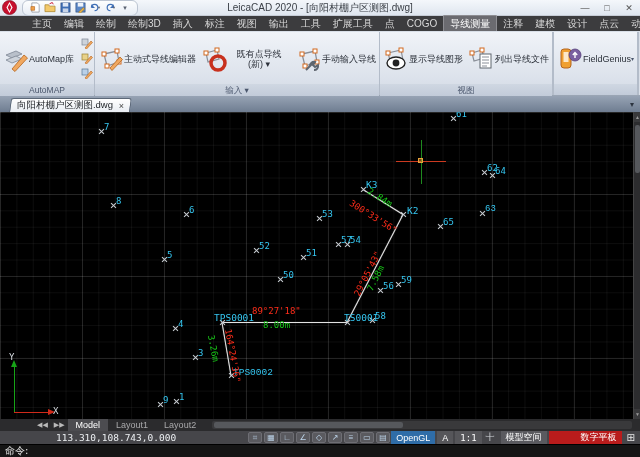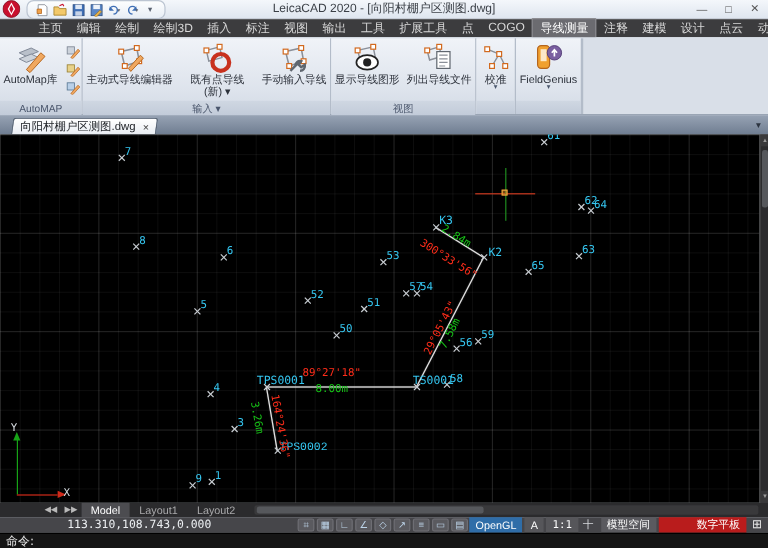--- a/index.html
+++ b/index.html
@@ -1,42 +1,42 @@
 <!DOCTYPE html>
 <html><head>
 <meta charset="utf-8">
 <style>
   html,body{margin:0;padding:0;background:#777;}
   *{box-sizing:border-box;font-family:"Liberation Sans","DejaVu Sans",sans-serif;}
   #win{position:relative;width:640px;height:457px;overflow:hidden;background:#dce2ea;user-select:none;}
 
   
   #titlebar{position:absolute;top:0;left:0;width:640px;height:16px;
-    background:linear-gradient(#f4f7fb,#dfe6ef);display:flex;border-bottom:1px solid #c6ccd6;}
+    background:linear-gradient(#f4f7fb,#dfe6ef);display:flex;align-items:center;border-bottom:1px solid #c6ccd6;}
   #applogo{position:absolute;left:2px;top:0px;width:15px;height:15px;z-index:5;}
   #qat{display:flex;align-items:center;gap:3px;margin-left:22px;height:16px;
     background:linear-gradient(#fdfefe,#e7edf5);border:1px solid #bcc5d2;border-radius:6px;padding:0 6px;}
   .qicon{width:12px;height:12px;display:inline-flex;align-items:center;justify-content:center;}
   #title{position:absolute;left:0;right:0;text-align:center;font-size:10px;color:#3a3f46;pointer-events:none;}
   #wincontrols{margin-left:auto;display:flex;}
   .wbtn{width:22px;height:15px;font-size:9px;color:#555;display:flex;align-items:center;justify-content:center;}
 
   
   #menubar{position:absolute;top:16px;left:0;width:640px;height:15px;background:#3c3c3e;
     display:flex;align-items:center;padding-left:26px;}
   .menu-item{font-size:10px;color:#d8d8d8;padding:1px 6px;white-space:nowrap;}
   .menu-item.active{background:#6b6b70;color:#fff;border:1px solid #8d8d92;border-radius:1px;}
 
   
   #ribbon{position:absolute;top:31px;left:0;width:640px;height:65px;background:#d9dfe8;display:flex;border-bottom:1px solid #9aa5b4;}
   .rpanel{height:63px;margin-top:1px;border-right:1px solid #b3bcc9;background:linear-gradient(#f0f3f8,#dde3ec 70%,#d3dae5);
     display:flex;flex-direction:column;}
   .rbody{flex:1;display:flex;align-items:flex-start;justify-content:center;padding-top:2px;}
   .rlabel{height:12px;font-size:8.5px;color:#4a566c;text-align:center;background:linear-gradient(#cfd7e2,#c2cbd9);line-height:12px;}
-  .bigbtn{display:flex;flex-direction:column;align-items:center;justify-content:flex-start;padding:1px 3px;height:50px;}
+  .bigbtn{display:flex;flex-direction:row;align-items:center;justify-content:flex-start;padding:1px 3px;height:50px;}
   .bigbtn .blabel{font-size:9px;color:#2c313a;text-align:center;line-height:10px;white-space:nowrap;}
   .bigbtn .blabel.wrap{white-space:normal;width:62px;}
   .drop{font-size:6px;color:#4a566c;line-height:5px;}
   .smallcol{display:flex;flex-direction:column;gap:1px;margin-left:2px;padding-top:2px;}
   .sbtn{width:15px;height:14px;display:flex;align-items:center;justify-content:center;border:1px solid transparent;}
 
   
   #doctabs{position:absolute;top:96px;left:0;width:640px;height:16px;
     background:linear-gradient(#97a3b4,#6f7d91);display:flex;align-items:flex-end;}
   #doctab{margin-left:10px;height:14px;background:linear-gradient(#ffffff,#e9edf3);
@@ -279,33 +279,20 @@
             <rect x="11" y="8" width="11" height="14" fill="#fff" stroke="#5f666f" stroke-width="1"></rect>
             <path d="M13 11 h7 M13 14 h7 M13 17 h7 M13 20 h5" stroke="#8a8f98" stroke-width="1"></path>
           </svg>
           <span class="blabel">列出导线文件</span>
         </div>
       </div>
       <div class="rlabel">视图</div>
     </div>
 
     <div class="rpanel">
-      <div class="rbody">
-        <div class="bigbtn">
-          <svg width="26" height="26" viewBox="0 0 26 26">
-            <path d="M6 6 L16 10 L10 20 M16 10 L21 20" fill="none" stroke="#8a8f98" stroke-width="1.2"></path>
-            <rect x="4" y="4" width="4" height="4" fill="#fff" stroke="#d2691e"></rect>
-              <rect x="14" y="8" width="4" height="4" fill="#fff" stroke="#d2691e"></rect>
-            <rect x="8" y="18" width="4" height="4" fill="#fff" stroke="#d2691e"></rect>
-              <rect x="19" y="18" width="4" height="4" fill="#fff" stroke="#d2691e"></rect>
-          </svg>
-          <span class="blabel">校准</span>
-          <span class="drop">▾</span>
-        </div>
-      </div>
       <div class="rlabel"></div>
     </div>
 
     <div class="rpanel">
       <div class="rbody">
         <div class="bigbtn">
           <svg width="26" height="26" viewBox="0 0 26 26">
             <rect x="4" y="3" width="10" height="19" rx="3" fill="#f0a030" stroke="#b5651d" stroke-width="1"></rect>
             <rect x="6.5" y="6" width="5" height="10" fill="#fde8c8"></rect>
             <circle cx="18" cy="9" r="6" fill="#7a5fa0" stroke="#553f78" stroke-width="0.8"></circle>
@@ -426,21 +413,21 @@
       <span class="ptlabel" style="left: 487px; top: 51px;">62</span>
       <div class="pt" style="left: 489px; top: 60px;">
         <i class="a"></i>
         <i class="b"></i>
       </div>
       <span class="ptlabel" style="left: 495px; top: 54px;">64</span>
       <div class="pt" style="left: 479px; top: 98px;">
         <i class="a"></i>
         <i class="b"></i>
       </div>
-      <span class="ptlabel" style="left: 485px; top: 92px;">63</span>
+      <span class="ptlabel" style="left: 485px; top: 92px; font-family: Liberation Mono, monospace;">63</span>
       <div class="pt" style="left: 437px; top: 111px;">
         <i class="a"></i>
         <i class="b"></i>
       </div>
       <span class="ptlabel" style="left: 443px; top: 105px;">65</span>
       <div class="pt" style="left: 377px; top: 175px;">
         <i class="a"></i>
         <i class="b"></i>
       </div>
       <span class="ptlabel" style="left: 383px; top: 169px;">56</span>

